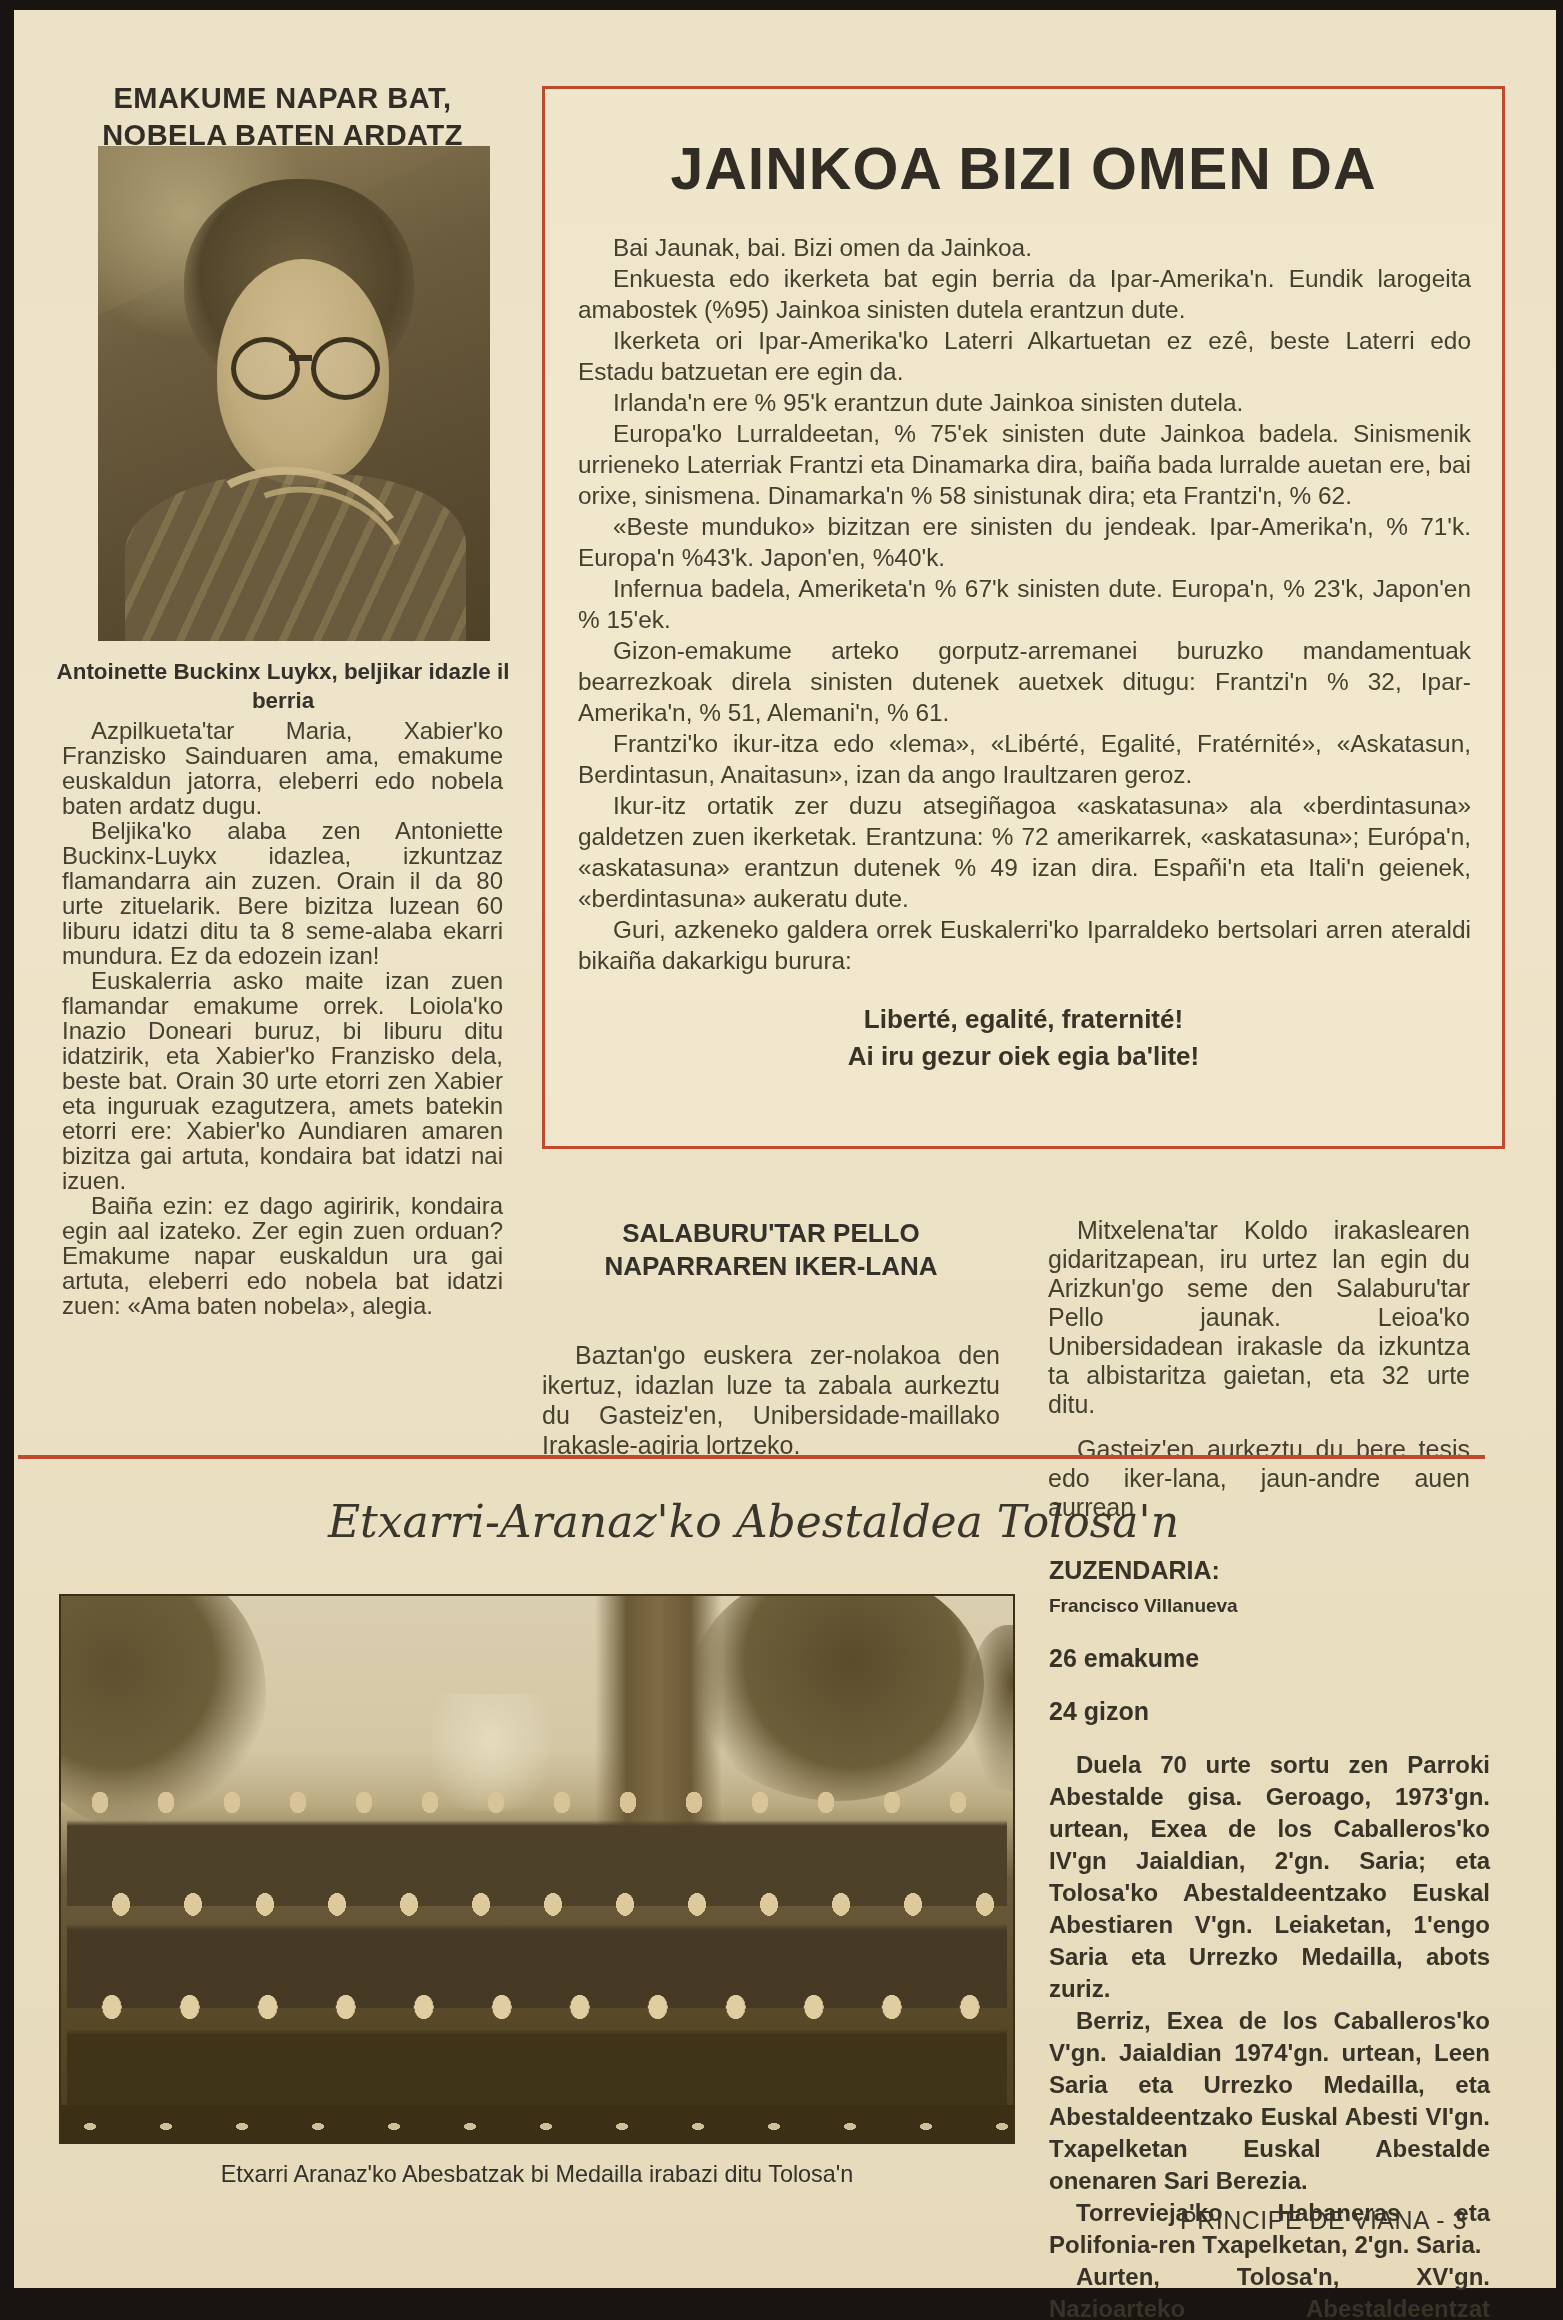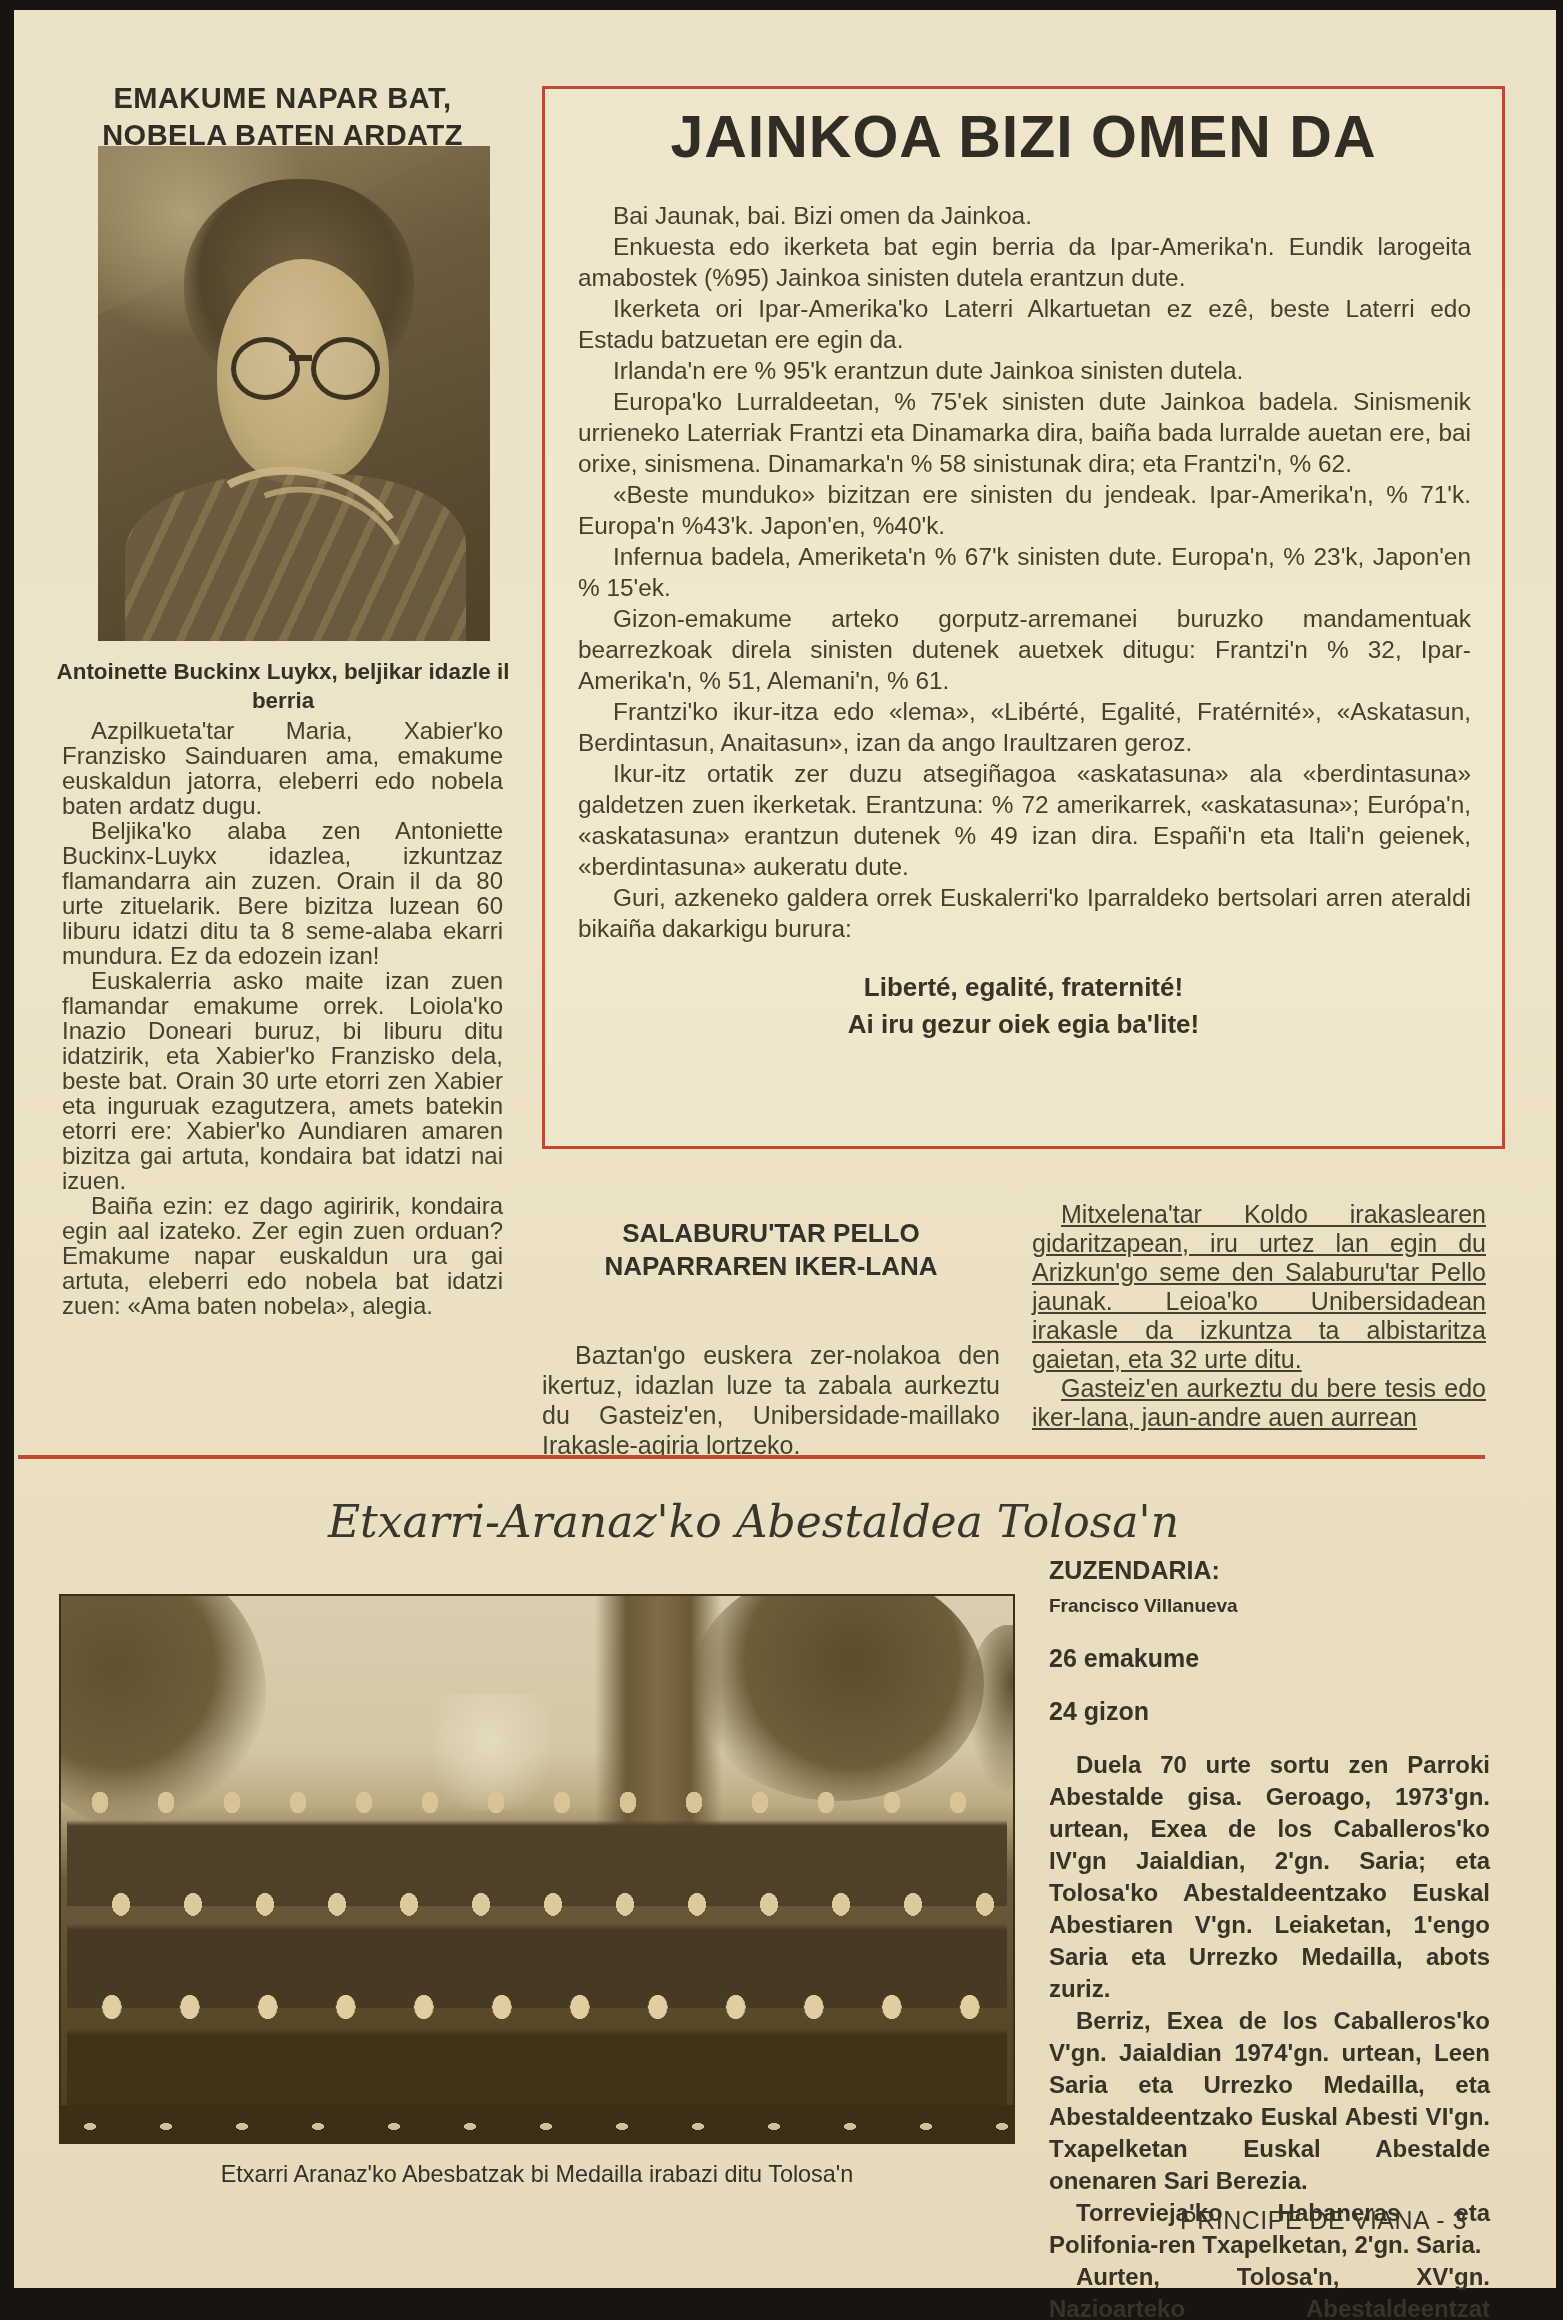--- a/index.html
+++ b/index.html
@@ -39,32 +39,32 @@
     border-top-color:#c0ab7a;border-radius:50%;transform:rotate(20deg);opacity:.8;}
   .portrait-caption{position:absolute;left:55px;top:657px;width:456px;text-align:center;
     font-weight:bold;font-size:22.4px;line-height:29px;color:#34302a;}
   .left-col{position:absolute;left:62px;top:718px;width:441px;font-size:24px;line-height:25px;
     text-align:justify;color:#45402f;}
   .left-col p{margin:0;text-indent:29px;}
 
   
   .god-box{position:absolute;left:542px;top:86px;width:963px;height:1063px;box-sizing:border-box;
     border:3.9px solid #c04a2e;background:rgba(255,250,230,.18);}
-  .god-title{margin-top:14px;text-align:center;font-weight:bold;font-size:59px;letter-spacing:1px;color:#312d25;}
+  .god-title{margin-top:46px;text-align:center;font-weight:bold;font-size:59px;letter-spacing:1px;color:#312d25;}
   .god-body{margin:29px 31px 0 33px;font-size:24.4px;line-height:31px;text-align:justify;color:#453f2e;}
   .god-body p{margin:0;text-indent:35px;}
   .god-verse{margin-top:25px;text-align:center;font-weight:bold;font-size:26px;line-height:37px;color:#393327;}
 
   
   .salaburu{position:absolute;left:542px;top:1196px;width:458px;}
   .salaburu-heading{text-align:center;font-weight:bold;font-size:26px;line-height:33px;color:#34302a;margin-top:21px;}
   .salaburu-text{margin:57px 0 0 0;font-size:25px;line-height:30px;text-align:justify;text-indent:33px;color:#45402f;}
   .mitxelena{position:absolute;left:1032px;top:1200px;width:454px;font-size:25px;line-height:29px;
     text-align:justify;color:#45402f;}
-  .mitxelena p{margin:0;text-indent:29px;text-decoration:underline;}
+  .mitxelena p{margin:16px;text-indent:29px;}
 
   .red-rule{position:absolute;left:17.6px;top:1455px;width:1467px;height:3.9px;background:#c04a2e;}
 
   
   .etxarri-headline{position:absolute;left:144px;top:1496px;width:1219px;text-align:center;
     font-family:"DejaVu Serif",serif;font-style:italic;font-size:44px;color:#3a362c;}
   .choir-photo{position:absolute;left:59px;top:1594px;width:956px;height:550px;overflow:hidden;
     border:2px solid #3a3017;box-sizing:border-box;
     background:linear-gradient(180deg,#d9ceaf 0%,#d3c7a5 28%,#bcac83 38%,#6a5b3c 52%,#574927 78%,#493c1f 100%);}
   .c-garland-l{position:absolute;left:-49px;top:-39px;width:254px;height:273px;border-radius:50%;

